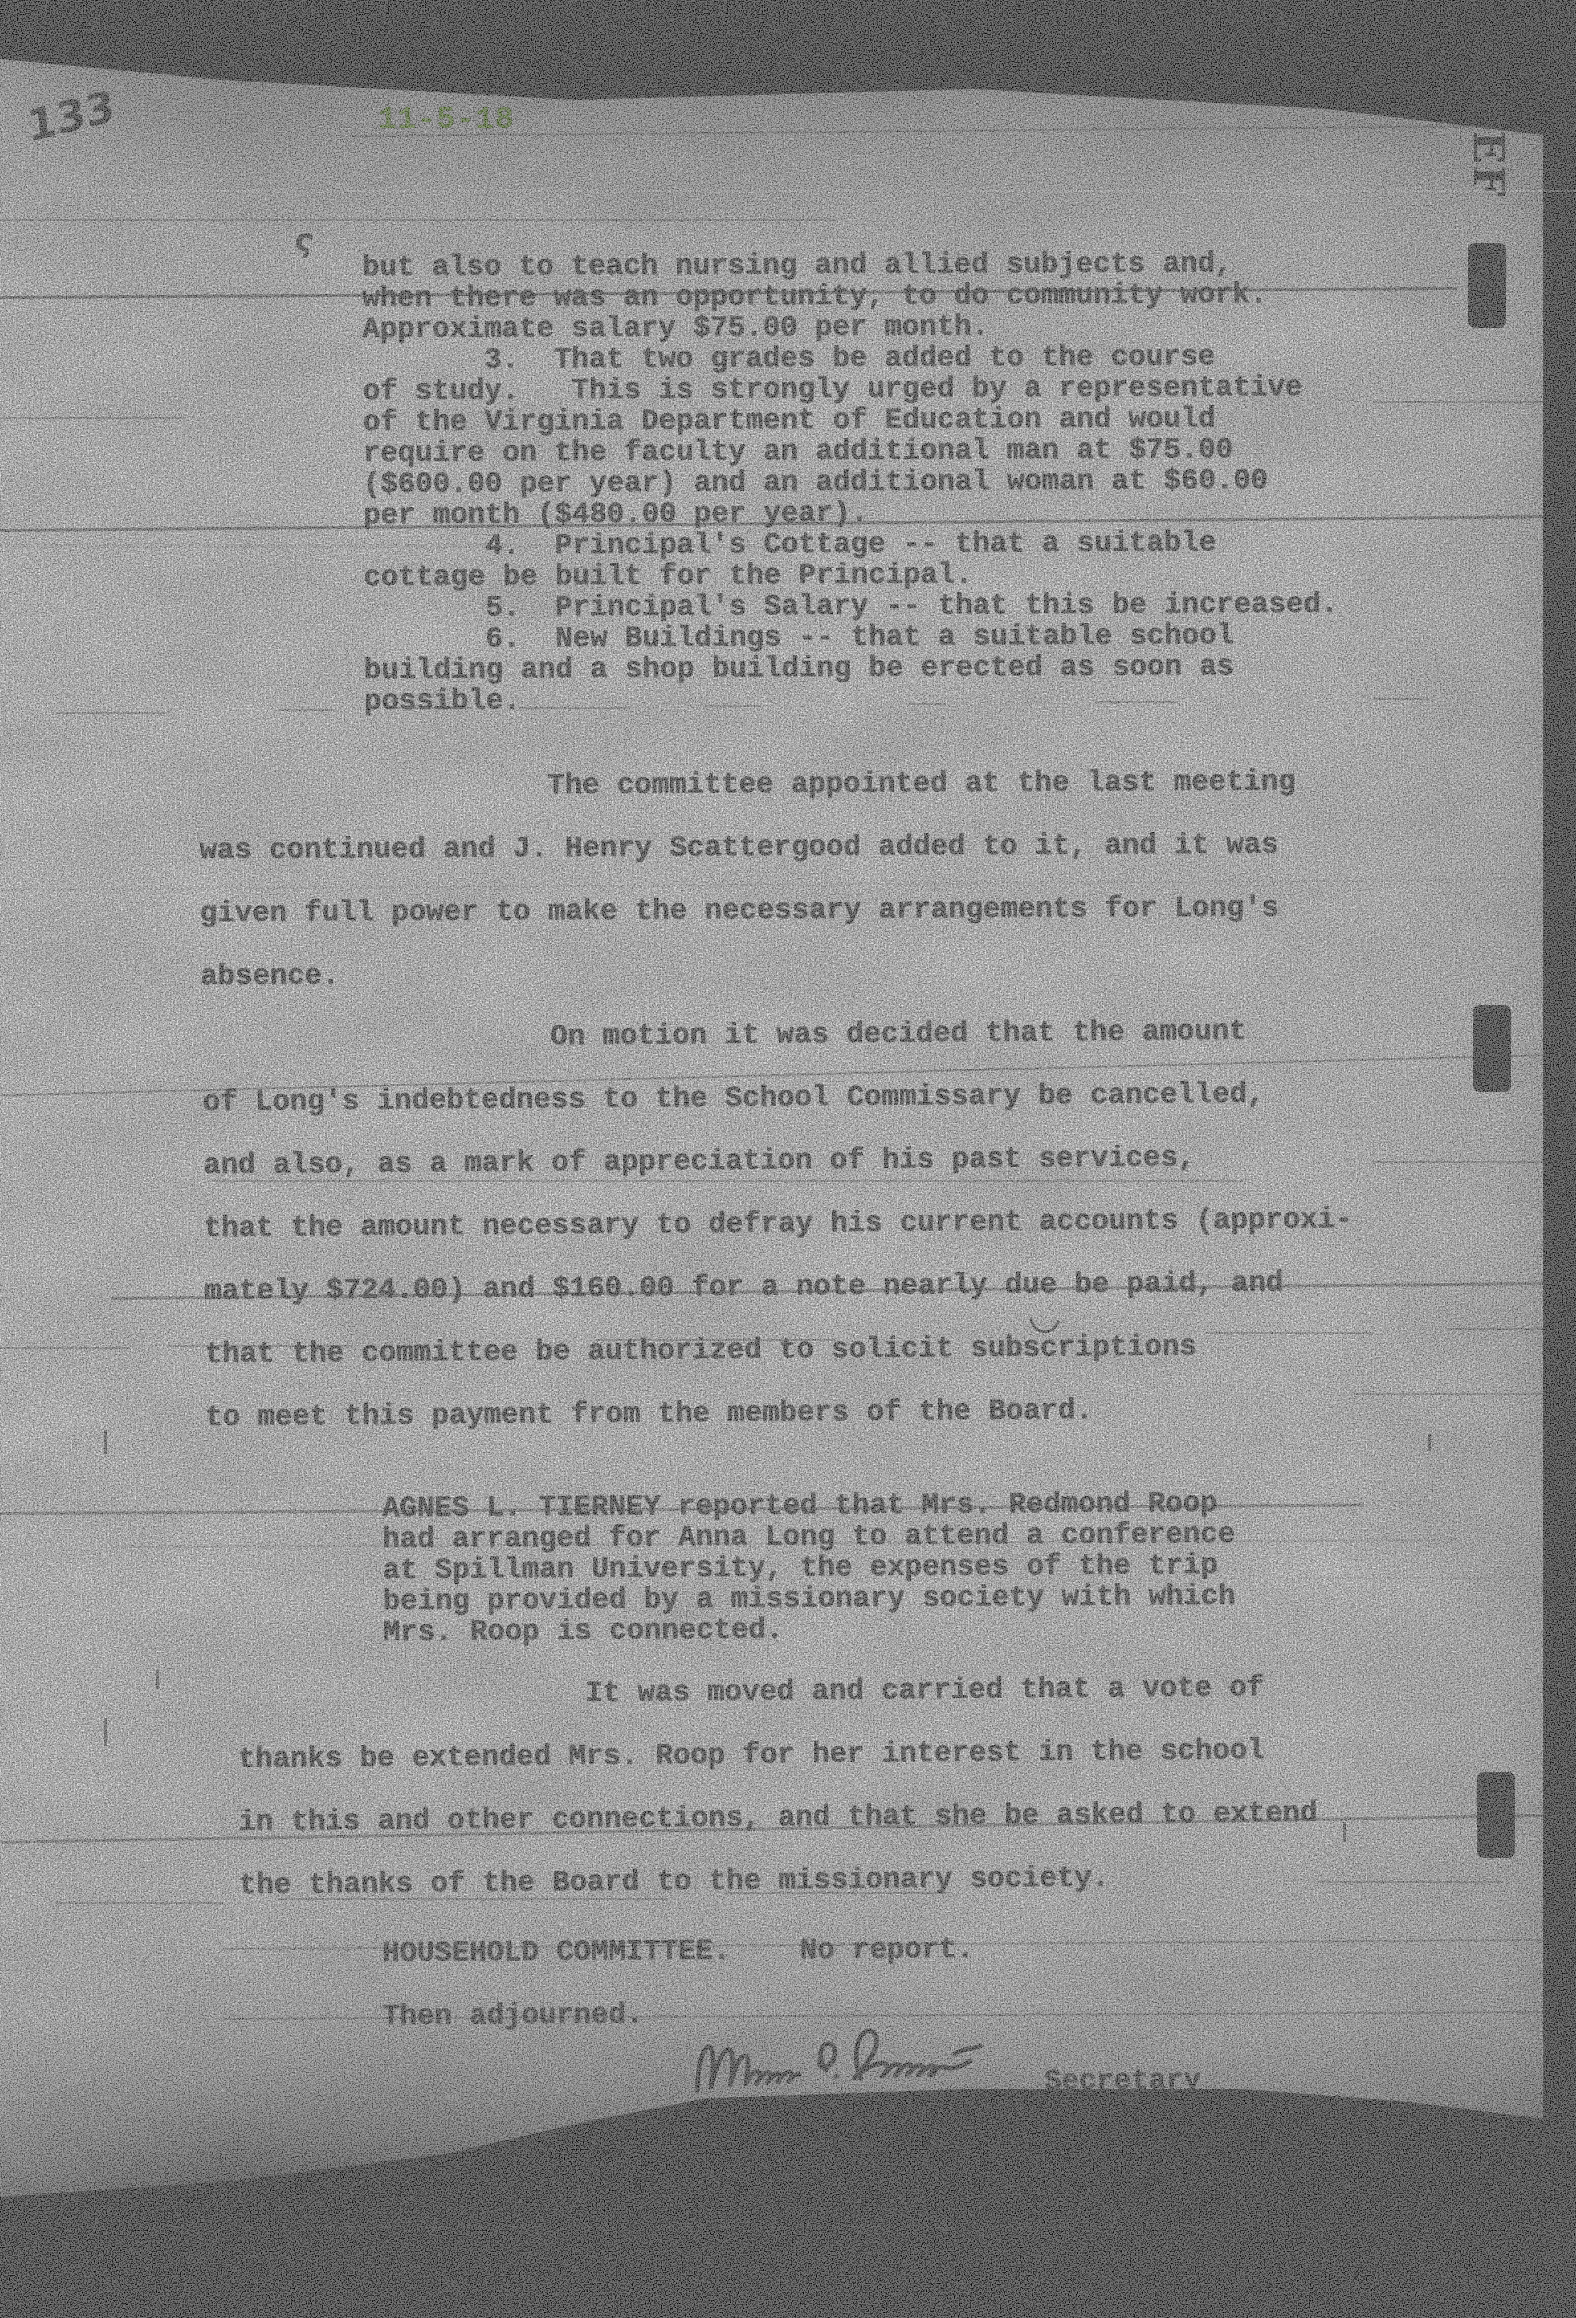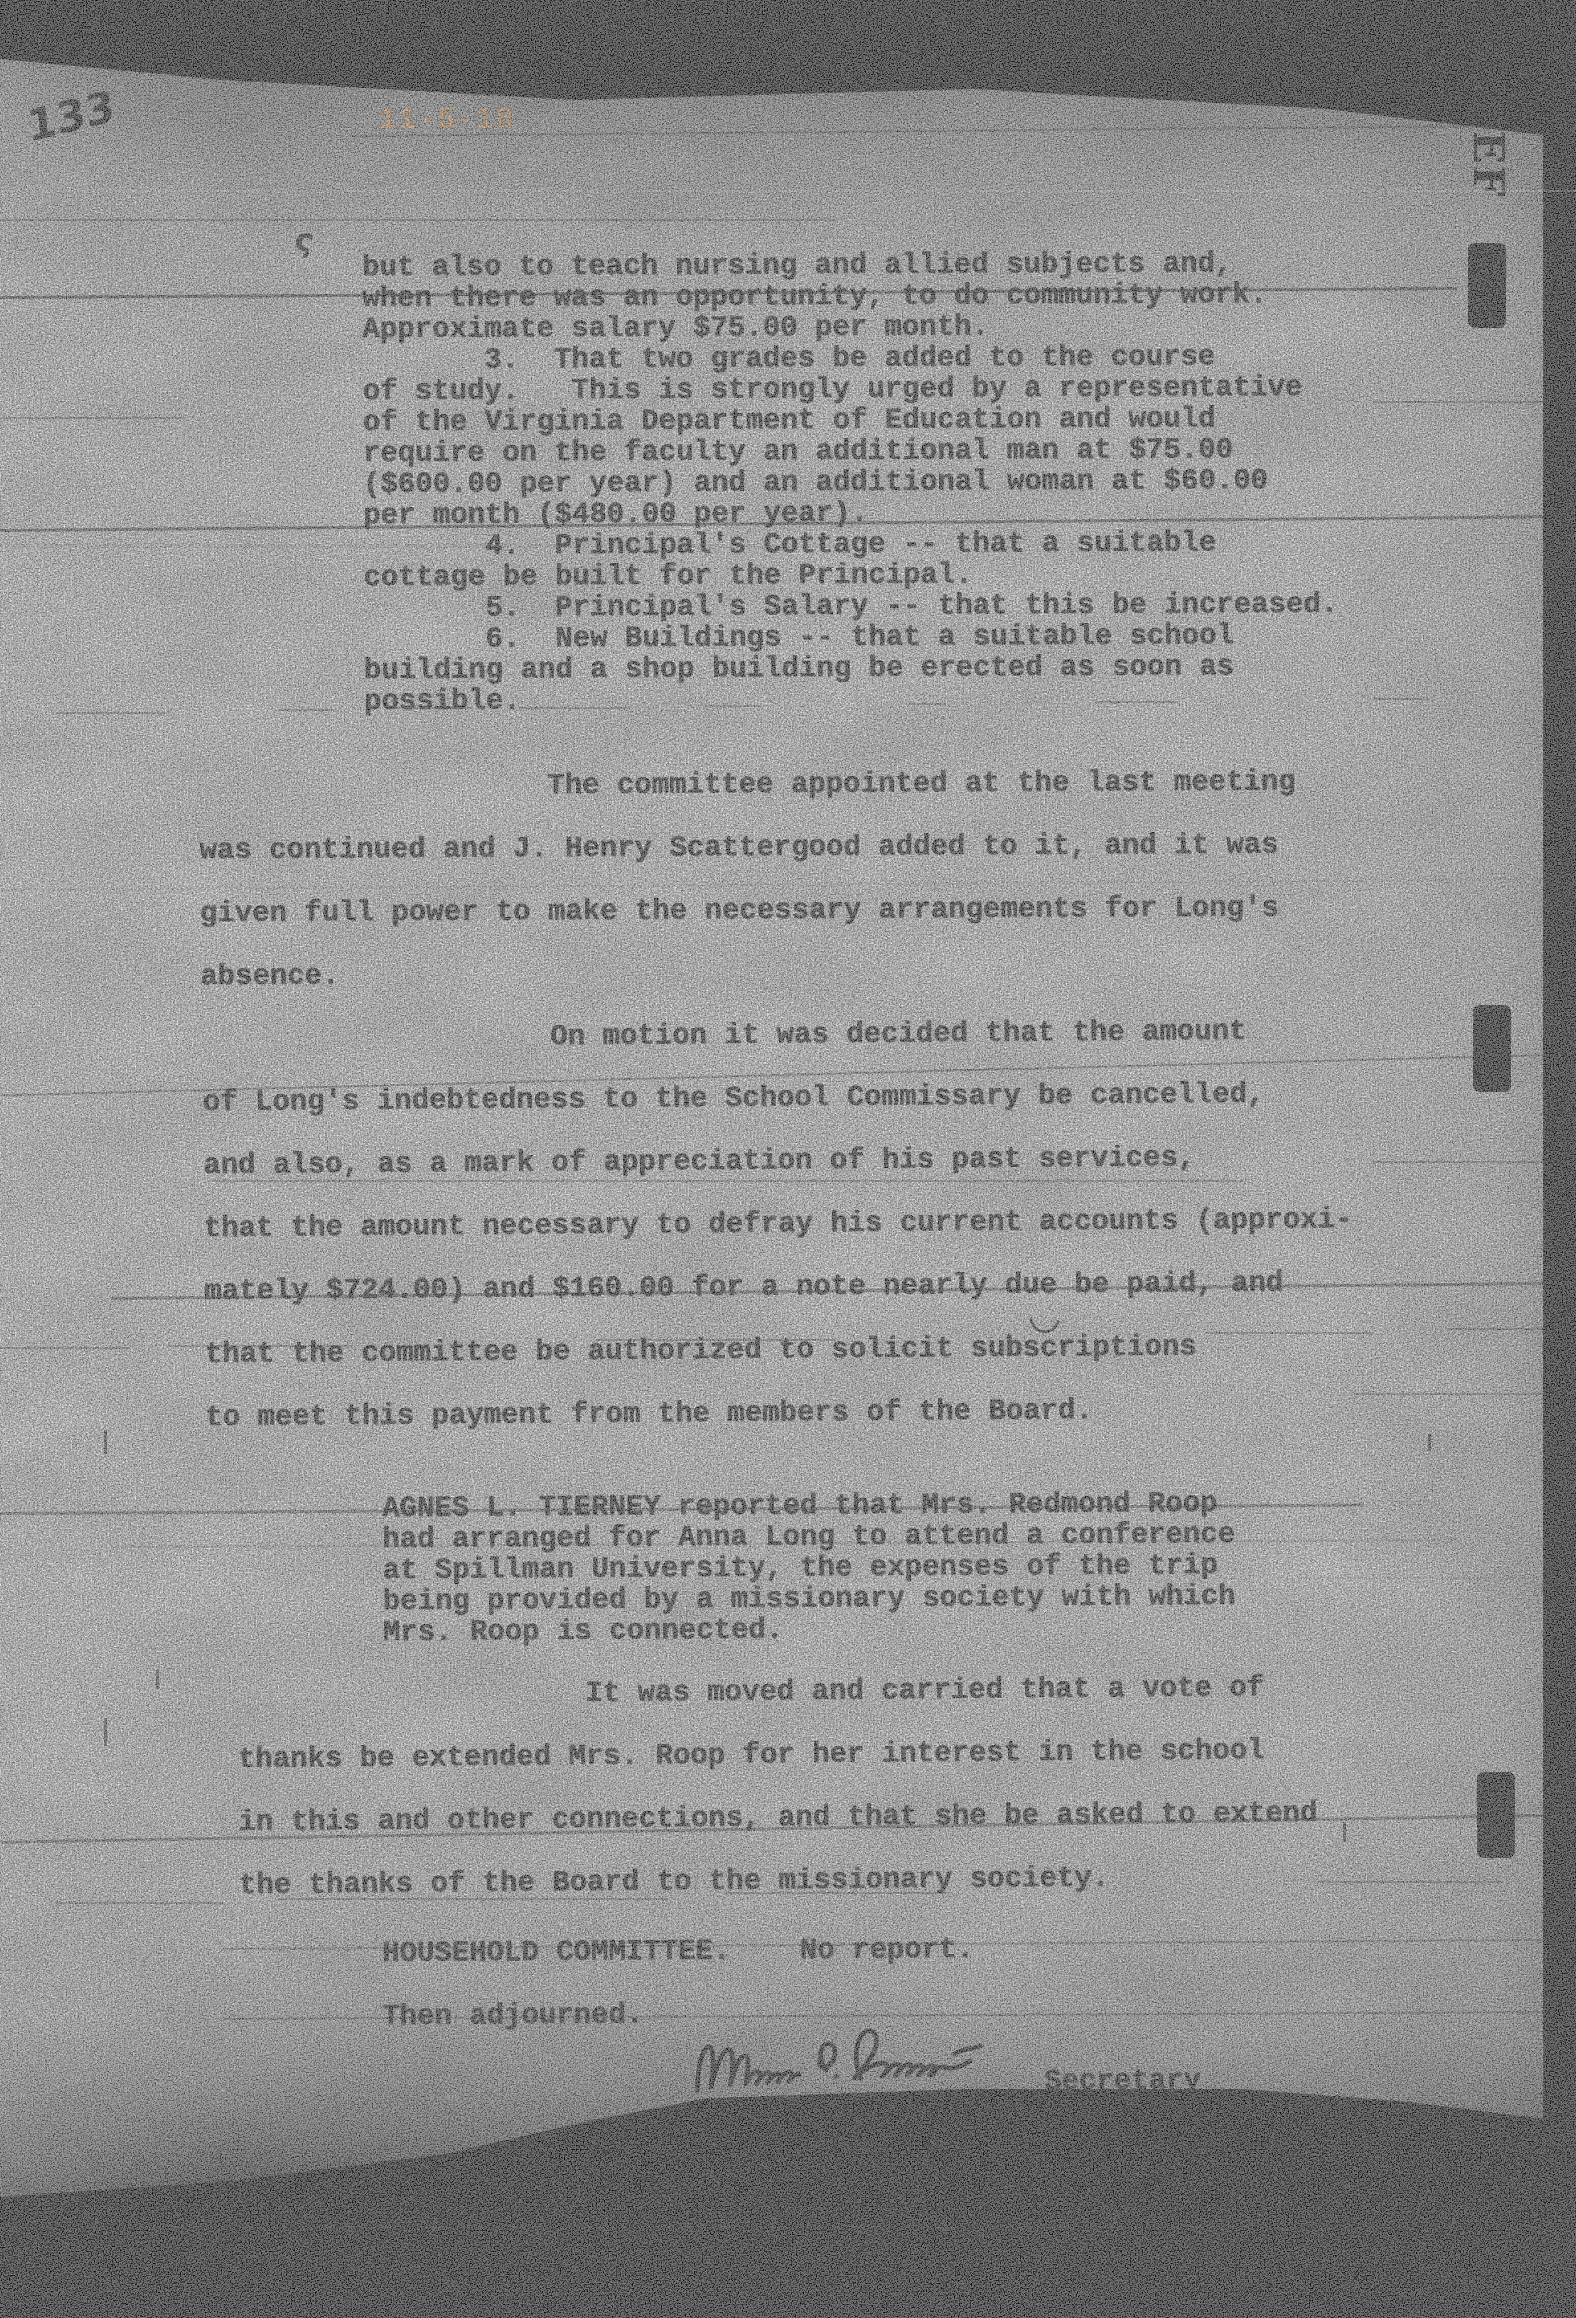--- a/index.html
+++ b/index.html
@@ -52,21 +52,21 @@
   #l-household{left:382px;top:1937px;transform:rotate(-0.4deg);}
   #l-adjourned{left:382px;top:2000px;transform:rotate(-0.4deg);}
   #l-secretary{left:1044px;top:2065px;transform:rotate(-0.4deg);color:#141414;}
 
   .handnum{
     position:absolute;left:26px;top:91px;z-index:10;color:#161616;
     font-family:"DejaVu Sans",sans-serif;font-weight:bold;font-size:43px;
     transform:rotate(-14deg) skewX(-8deg);
   }
   .datehead{
-    position:absolute;left:378px;top:102px;z-index:10;color:#fdba74;
+    position:absolute;left:378px;top:102px;z-index:10;color:#4d7c0f;
     font-size:31px;font-weight:bold;letter-spacing:0.9px;white-space:pre;
     text-shadow:0 0 1.1px rgba(0,0,0,.9);
   }
   .filmcode{
     position:absolute;left:1464px;top:33px;z-index:10;color:#0b0b0b;
     font-family:"DejaVu Serif",serif;font-weight:bold;font-size:43px;
     writing-mode:vertical-rl;letter-spacing:1.9px;text-shadow:0 0 0.9px #000;
   }
   .sigmark{
     position:absolute;left:295px;top:221px;z-index:10;color:#222;

